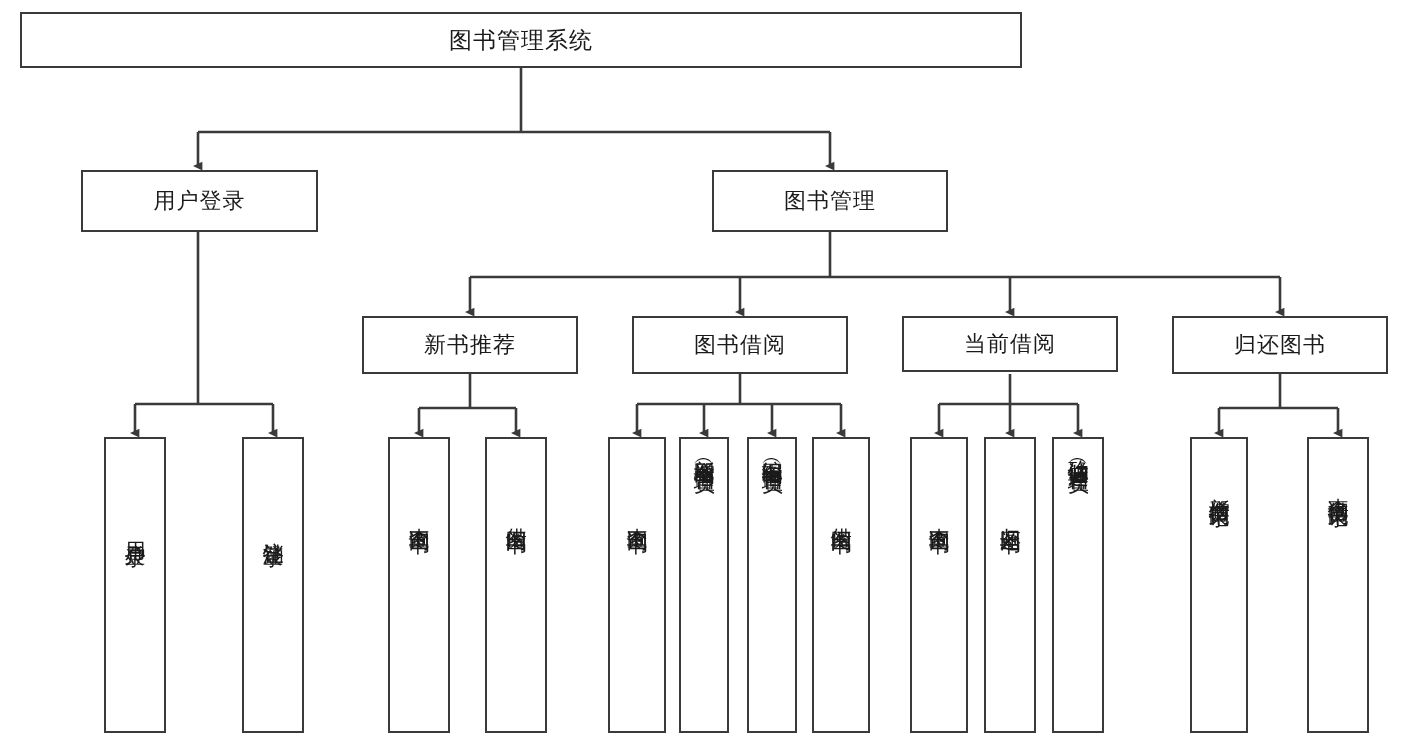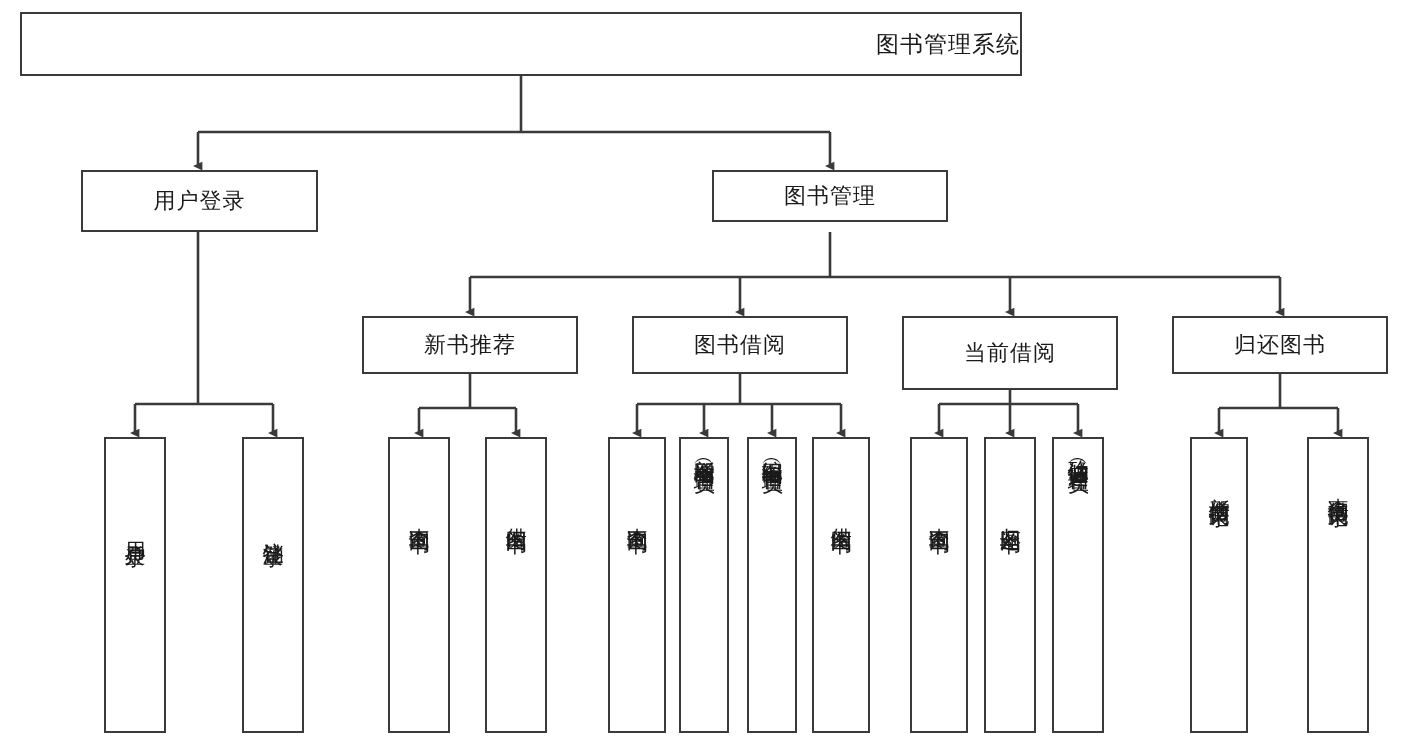--- a/index.html
+++ b/index.html
@@ -122,38 +122,38 @@
       <path d="M1010,404 L1010,433" marker-end="url(#arrow)"></path>
       <path d="M1078,404 L1078,433" marker-end="url(#arrow)"></path>
 
       <path d="M1280,374 L1280,408"></path>
       <path d="M1219,408 L1338,408"></path>
       <path d="M1219,408 L1219,433" marker-end="url(#arrow)"></path>
       <path d="M1338,408 L1338,433" marker-end="url(#arrow)"></path>
     </g>
   </svg>
 
-  <div class="node root" style="left:20px; top:12px; width:1002px; height:64px;justify-content:flex-end;">
+  <div class="node root" style="left:20px; top:12px; width:1002px; height:56px;">
     <span class="htext">图书管理系统</span>
   </div>
 
   <div class="node lvl2" style="left:81px; top:170px; width:237px; height:62px;">
     <span class="htext">用户登录</span>
   </div>
-  <div class="node lvl2" style="left:712px; top:170px; width:236px; height:52px;">
+  <div class="node lvl2" style="left:712px; top:170px; width:236px; height:62px;">
     <span class="htext">图书管理</span>
   </div>
 
   <div class="node lvl3" style="left:362px; top:316px; width:216px; height:58px;">
     <span class="htext">新书推荐</span>
   </div>
   <div class="node lvl3" style="left:632px; top:316px; width:216px; height:58px;">
     <span class="htext">图书借阅</span>
   </div>
-  <div class="node lvl3" style="left:902px; top:316px; width:216px; height:74px;">
+  <div class="node lvl3" style="left:902px; top:316px; width:216px; height:56px;">
     <span class="htext">当前借阅</span>
   </div>
   <div class="node lvl3" style="left:1172px; top:316px; width:216px; height:58px;">
     <span class="htext">归还图书</span>
   </div>
 
   <div class="node leaf" style="left:104px; top:437px; width:62px; height:296px; padding-top:86px;">
     <span class="vtext">用户登录</span>
   </div>
   <div class="node leaf" style="left:242px; top:437px; width:62px; height:296px; padding-top:86px;">

